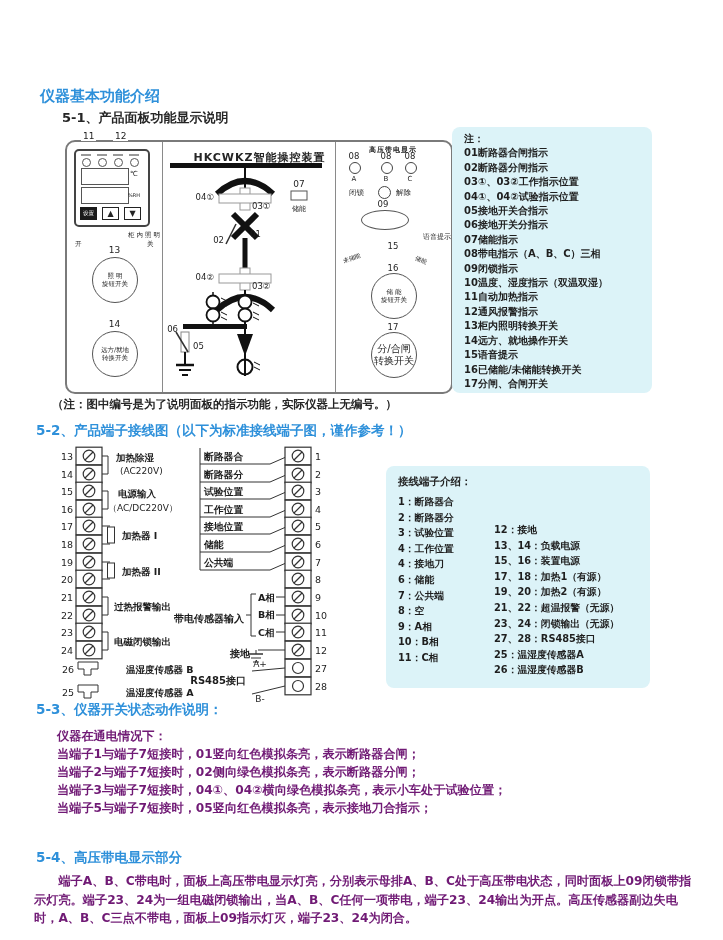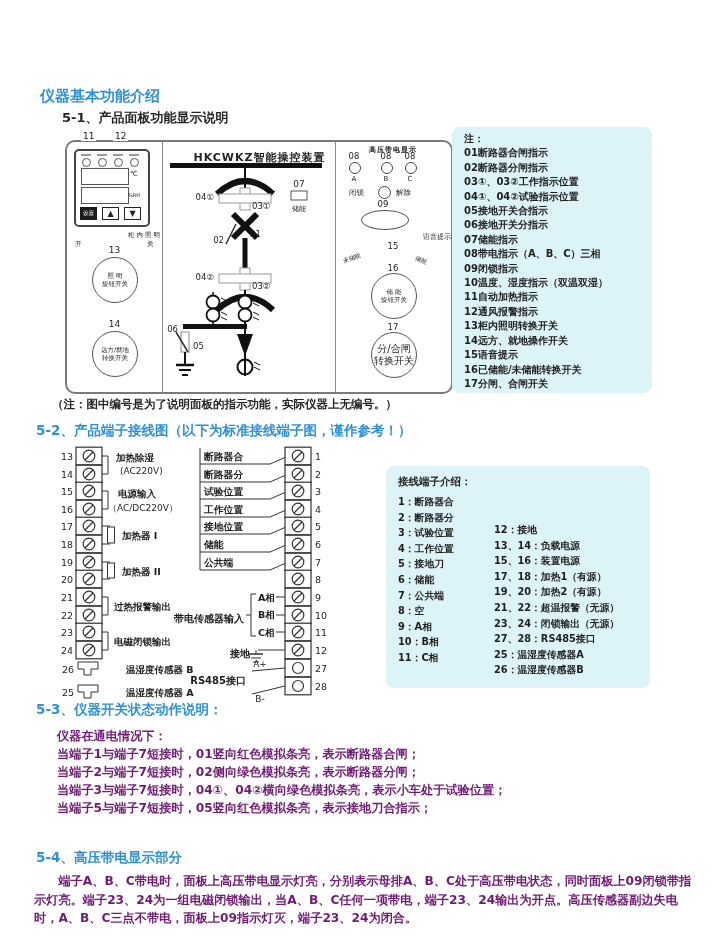--- a/index.html
+++ b/index.html
@@ -338,21 +338,21 @@
   <line x1="202" y1="248" x2="235" y2="240" stroke="#333"></line>
 </svg>
 
 <div class="abs cyanbox introtext" style="left:386px;top:466px;width:240px;height:206px;padding:8px 12px;">
   <div style="font-size:10.5px;font-weight:bold;margin-bottom:4px;">接线端子介绍：</div>
   <div class="abs" style="left:12px;top:28px;width:96px;">
     <div>1：断路器合</div>
     <div>2：断路器分</div>
     <div>3：试验位置</div>
     <div>4：工作位置</div>
-    <div>5：接地刀</div>
+    <div>4：接地刀</div>
     <div>6：储能</div>
     <div>7：公共端</div>
     <div>8：空</div>
     <div>9：A相</div>
     <div>10：B相</div>
     <div>11：C相</div>
   </div>
   <div class="abs" style="left:108px;top:28px;width:150px;margin-top:28px;">
     <div>12：接地</div>
     <div>13、14：负载电源</div>

